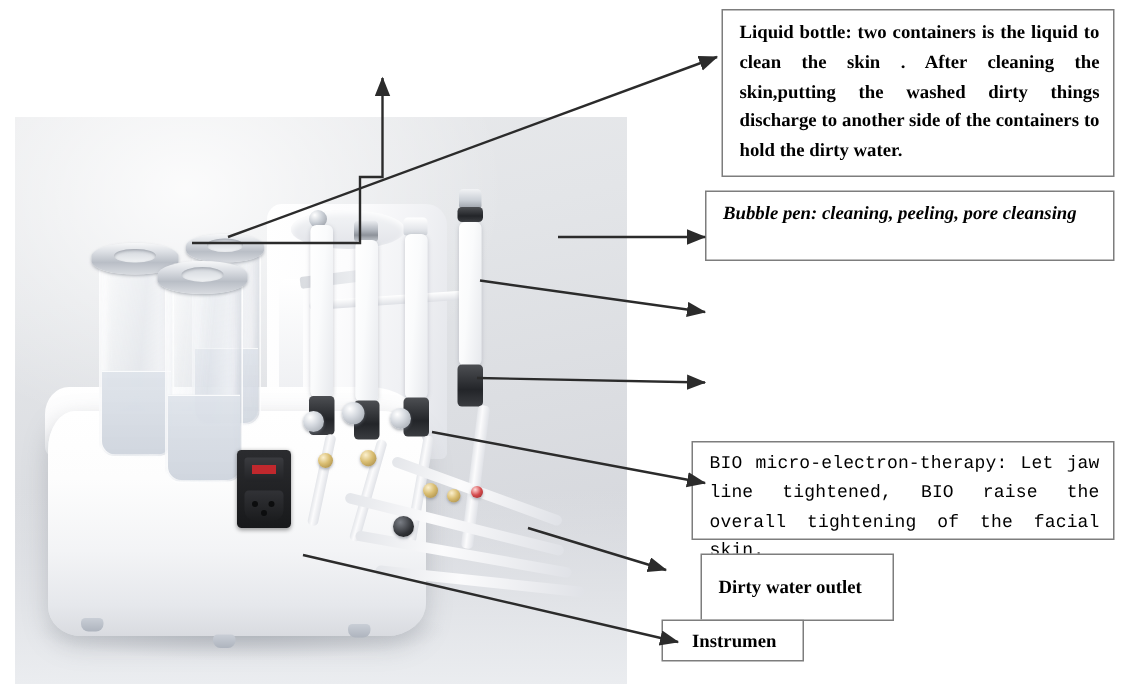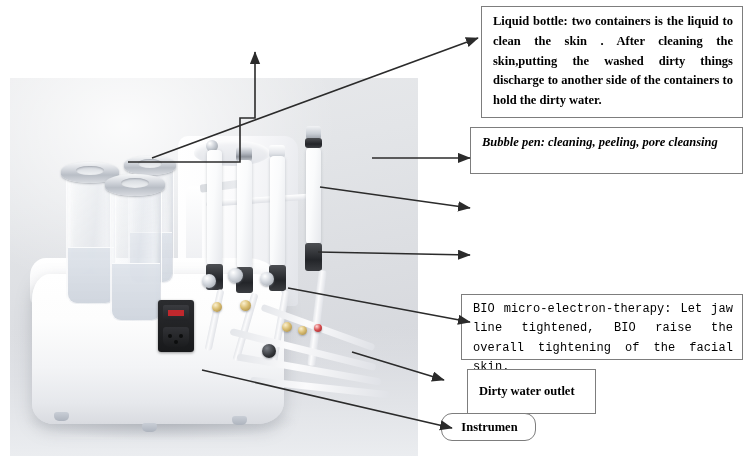--- a/index.html
+++ b/index.html
@@ -423,15 +423,15 @@
   <div class="callout" style="left:481px; top:6px; width:262px; height:112px;">Liquid bottle: two containers is the liquid to clean the skin .   After cleaning the skin,putting the washed dirty things discharge     to another side of the containers to hold the dirty water.</div>
 
   <div class="callout" style="left:470px; top:127px; width:273px; height:47px;font-style:italic;">Bubble pen: cleaning, peeling, pore cleansing</div>
 
 
 
   <div class="callout mono" style="left:461px; top:294px; width:282px; height:66px;">BIO micro-electron-therapy: Let jaw line tightened, BIO raise the overall tightening of the facial skin.</div>
 
   <div class="callout nojust" style="left:430px; top:369px; width:129px; height:45px; display:flex; align-items:center;margin-left:37px;">Dirty water outlet</div>
 
-  <div class="callout nojust" style="left:441px; top:413px; width:95px; height:28px; display:flex; align-items:center; justify-content:center;border-radius:11px;">Instrumen</div>
+  <div class="callout nojust" style="left:441px; top:413px; width:95px; height:28px; display:flex; align-items:center; justify-content:center;">Instrumen</div>
 
 </div>
 
 </body></html>

